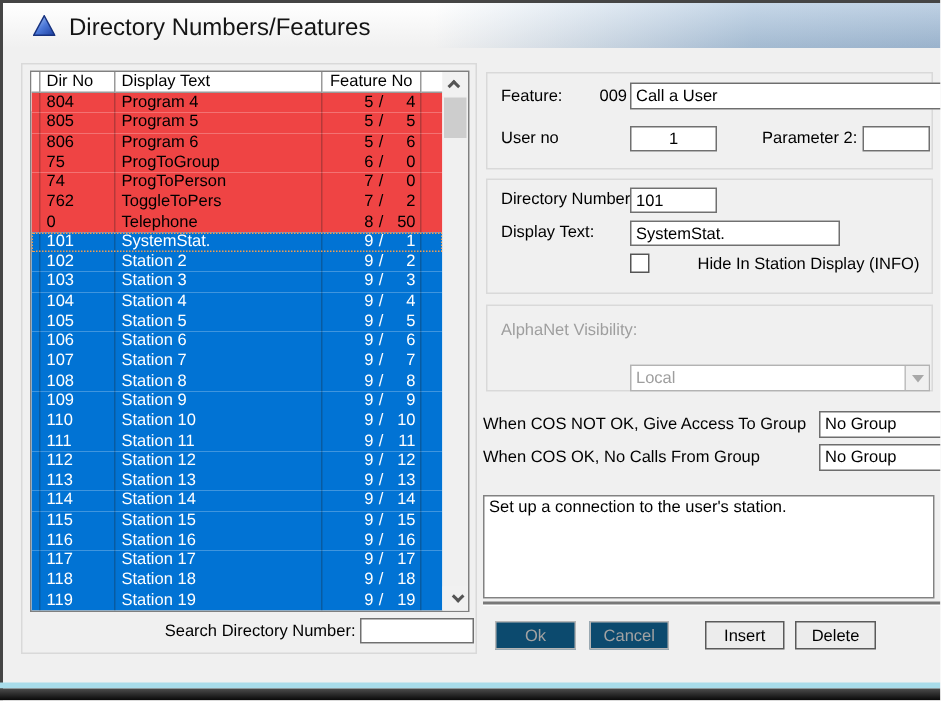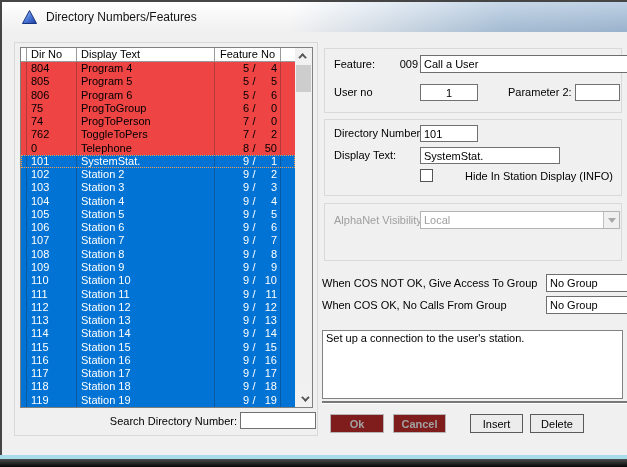--- a/index.html
+++ b/index.html
@@ -4,21 +4,21 @@
 <style>
   html,body{margin:0;padding:0;background:#fff;}
   *{box-sizing:border-box;font-family:"Liberation Sans","DejaVu Sans",sans-serif;}
   .window{position:relative;width:627px;height:467px;background:#f0f0f0;overflow:hidden;}
   .border-left{position:absolute;left:0;top:0;width:2px;height:467px;background:#454545;}
   .border-top{position:absolute;left:0;top:0;width:627px;height:2px;background:#454545;}
   .titlebar{position:absolute;left:2px;top:2px;width:625px;height:30px;
     background:linear-gradient(to bottom,rgba(255,255,255,.30),rgba(0,0,0,.06)),
                linear-gradient(to right,#ffffff 0%,#ffffff 46%,#aec6de 80%,#a3bdd8 100%);}
   .title-icon{position:absolute;left:20px;top:8px;width:15px;height:14px;}
-  .title-text{position:absolute;left:44px;top:8px;font-size:12px;color:#141414;}
+  .title-text{position:absolute;left:44px;top:8px;font-size:16px;color:#141414;}
   .bottom-accent{position:absolute;left:0;top:455px;width:627px;height:4px;background:#a8dcea;}
   .bottom-dark{position:absolute;left:0;top:459px;width:627px;height:8px;background:linear-gradient(#4c4c4c,#070707);}
 
   .frame{position:absolute;border:1px solid #d9d9d9;background:transparent;}
   .left-frame{left:14px;top:42px;width:304px;height:394px;}
 
   .listbox{position:absolute;left:20px;top:47px;width:293px;height:361px;background:#fff;border:1px solid #808080;}
   .lheader{position:absolute;left:0;top:0;width:274px;height:26px;display:flex;background:#fff;}
   .hcell{height:14px;line-height:13px;font-size:11px;color:#000;border-right:1px solid #9a9a9a;border-bottom:1px solid #9a9a9a;padding-left:4px;overflow:hidden;white-space:nowrap;}
   .hc0{width:6px;padding-left:0;}
@@ -50,32 +50,32 @@
   .chev.down{transform:rotate(225deg) translate(0px,2px);}
 
   .lbl{position:absolute;font-size:11px;color:#000;white-space:nowrap;}
   .lbl.dis{color:#9e9e9e;}
   .input{position:absolute;border:1px solid #707070;background:#fff;font-size:11px;height:17px;padding:0 3px;color:#000;}
   .input.center{text-align:center;}
   .combo{position:absolute;height:18px;border:1px solid #6e6e6e;background:#fff;font-size:11px;}
   .combo .val{position:absolute;left:3px;top:2px;white-space:nowrap;}
   .combo .abox{position:absolute;right:0;top:0;width:16px;height:100%;border-left:1px solid #8a8a8a;display:flex;align-items:center;justify-content:center;background:#fff;}
   .combo .arr{width:0;height:0;border:4px solid transparent;border-top:5px solid #1a1a1a;margin-top:5px;}
-  .combo.dis{border-color:#b3b3b3;}
+  .combo.dis{border-color:#b3b3b3;margin-top:32px;}
   .combo.dis .val{color:#9e9e9e;}
   .combo.dis .abox{border-left-color:#c0c0c0;background:#f0f0f0;}
   .combo.dis .arr{border-top-color:#a8a8a8;}
   .combo.cut{border-right:none;}
 
   .checkbox{position:absolute;width:13px;height:13px;border:1px solid #555;background:#fff;}
   .descbox{position:absolute;left:322px;top:330px;width:301px;height:69px;border:1px solid #828282;background:#fff;font-size:11px;color:#000;padding:1px 3px;}
   .sep{position:absolute;left:322px;top:401px;width:305px;height:2px;background:#787878;box-shadow:0 1px 0 #fdfdfd;}
   .button-row{position:absolute;left:322px;top:414px;width:305px;height:20px;}
   .btn{position:absolute;top:0;height:19px;font-size:11px;border:1px solid #5a5a5a;background:#ececec;color:#000;padding:0;}
-  .btn.disabled{border-color:#b5b5b5;background:#7f1d1d;color:#a2a2a2;font-weight:bold;}
+  .btn.disabled{border-color:#b5b5b5;background:#0c4a6e;color:#a2a2a2;}
   .btn:nth-child(1){left:8px;width:54px;}
   .btn:nth-child(2){left:71px;width:53px;}
   .btn:nth-child(3){left:148px;width:53px;}
   .btn:nth-child(4){left:208px;width:54px;}
 </style>
 </head>
 <body>
 
 <div class="window">
   <div class="titlebar">

